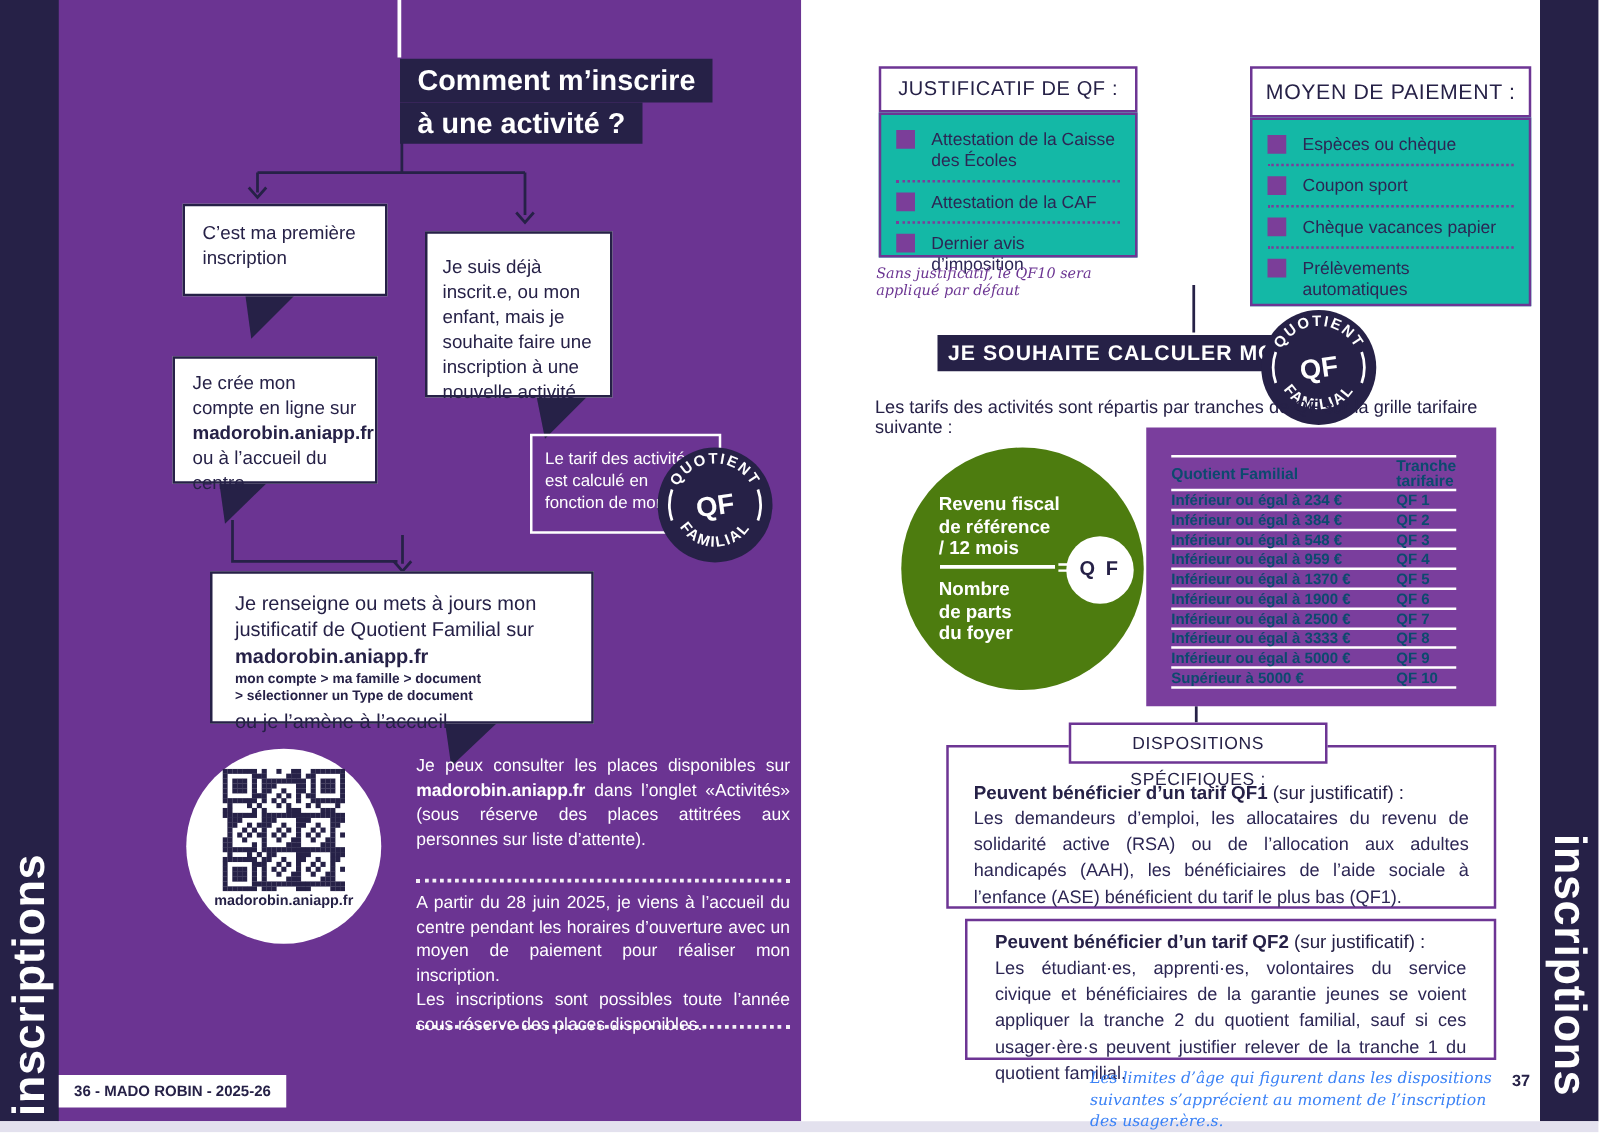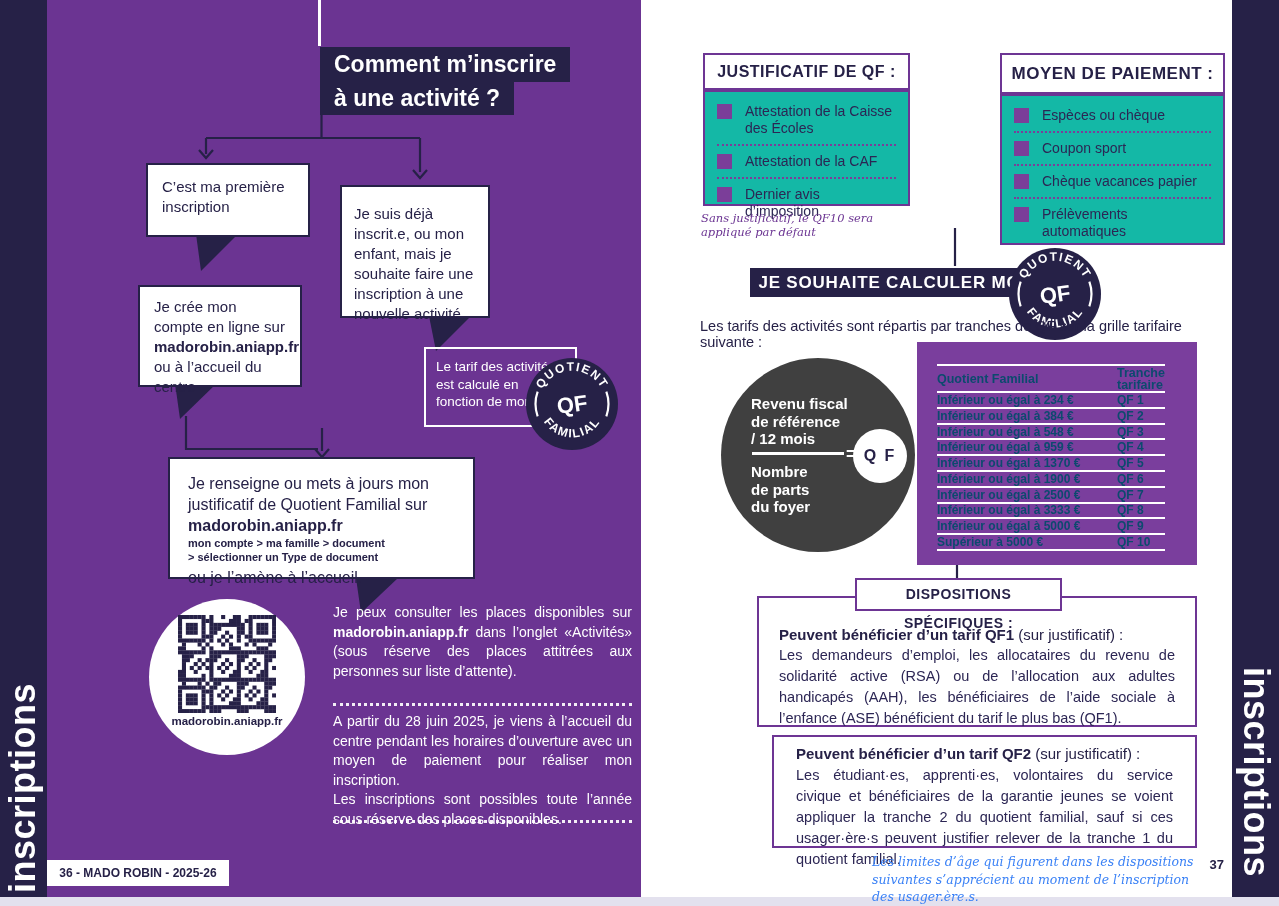--- a/index.html
+++ b/index.html
@@ -28,34 +28,34 @@
   .smallpath{font-size:11px;line-height:14px;font-weight:bold;}
   .qr-circle{background:#fff;border-radius:50%;text-align:center;}
   .qr-caption{color:#262147;font-weight:bold;font-size:11.5px;}
   .wpara{color:#fff;font-size:14px;line-height:19.5px;text-align:justify;}
   .wpara b{font-weight:bold;}
   .wdots{border-top:3px dotted rgba(255,255,255,.92);height:0;}
   .footerbox{background:#fff;color:#262147;font-weight:bold;font-size:12px;
              text-align:center;line-height:26px;}
 
   
-  .ptitle{background:#fff;border:2.5px solid #6d3594;color:#262147;font-weight:bold;
+  .ptitle{background:#fff;border:2.5px solid #6d3594;color:#262147;font-weight:normal;
           text-align:center;box-sizing:border-box;letter-spacing:.5px;}
   .plist{background:#14b8a6;border:2.5px solid #6d3594;box-sizing:border-box;
          display:flex;flex-direction:column;justify-content:space-evenly;padding:4px 12px;}
   .plist-item{display:flex;align-items:flex-start;padding:7px 0;}
   .plist-item + .plist-item{border-top:2px dotted #7b3e99;}
   .sq{width:15px;height:15px;background:#7b3e99;flex:0 0 15px;margin-right:13px;margin-top:1px;}
   .item-label{color:#2c2654;font-size:14px;line-height:17px;}
   .note-italic{font-family:"DejaVu Serif",serif;font-style:italic;color:#6b3492;font-size:11.5px;}
   .banner{background:#262147;color:#fff;font-weight:bold;font-size:17px;letter-spacing:.8px;
           text-align:center;line-height:29px;}
   .intro{color:#262147;font-size:14.5px;}
   .purple-rect{background:#7a3e9d;}
-  .dark-circle{background:#404040;border-radius:50%;color:#fff;}
+  .dark-circle{background:#4d7c0f;border-radius:50%;color:#fff;}
   .frac-line{font-size:15px;line-height:17.5px;font-weight:bold;}
   .frac-bar{background:#fff;height:3px;}
   .equals{color:#fff;font-weight:bold;font-size:18px;}
   .qf-minicircle{background:#fff;border-radius:50%;color:#262147;font-weight:bold;
                  font-size:16px;letter-spacing:2px;text-align:center;}
   .qtable{color:#0c4a6e;border-top:2px solid #fff;}
   .qtable .hrow{display:flex;align-items:center;height:25px;font-weight:bold;font-size:12.5px;line-height:12px;}
   .qtable .trow{display:flex;align-items:center;height:13.8px;border-top:2px solid #fff;
                 font-weight:bold;font-size:12px;}
   .qtable .trow:last-child{border-bottom:2px solid #fff;}

